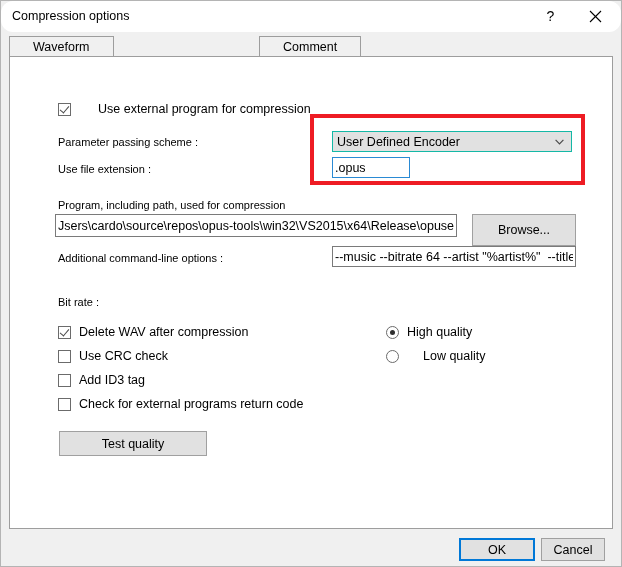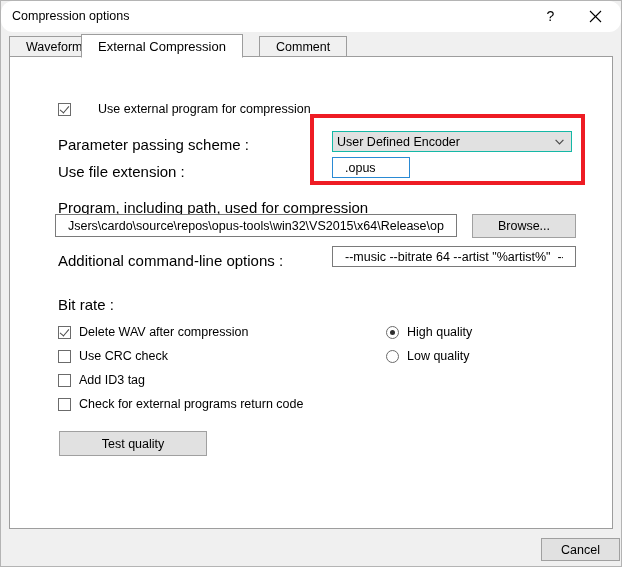--- a/index.html
+++ b/index.html
@@ -67,21 +67,21 @@
     height: 23px;
     width: 604px;
   }
   .tab {
     position: absolute;
     top: 2px;
     height: 21px;
     box-sizing: border-box;
     border: 1px solid #9d9d9d;
     background: #f0f0f0;
-    padding: 0 16px;
+    padding: 0 23px;
     line-height: 20px;
     font-size: 12.5px;
     white-space: nowrap;
     color: #000;
     cursor: default;
   }
   .tab.active {
     top: 0;
     height: 24px;
     line-height: 23px;
@@ -98,21 +98,21 @@
     top: 55px;
     width: 604px;
     height: 473px;
     background: #ffffff;
     border: 1px solid #9d9d9d;
     box-sizing: border-box;
   }
 
   .lbl {
     position: absolute;
-    font-size: 15px;
+    font-size: 11px;
     color: #000;
     white-space: nowrap;
   }
 
   
   .cb-row, .rb-row {
     position: absolute;
     display: flex;
     align-items: center;
     white-space: nowrap;
@@ -165,21 +165,21 @@
 
   
   .textbox {
     position: absolute;
     box-sizing: border-box;
     border: 1px solid #7a7a7a;
     background: #ffffff;
     font-family: "Liberation Sans", sans-serif;
     font-size: 12.5px;
     color: #000;
-    padding: 0 12px;
+    padding: 0 2px;
     line-height: 1;
     outline: none;
   }
   .textbox.focusblue {
     border: 1px solid #2a8ad4;
   }
 
   .combo {
     position: absolute;
     box-sizing: border-box;
@@ -256,21 +256,20 @@
     <div class="title-btn close">
       <svg width="13" height="13" viewBox="0 0 13 13">
         <line x1="1" y1="1" x2="12" y2="12" stroke="#000" stroke-width="1.1"></line>
         <line x1="12" y1="1" x2="1" y2="12" stroke="#000" stroke-width="1.1"></line>
       </svg>
     </div>
   </div>
 
   <div class="tabstrip">
     <div class="tab" style="left:0px;">Waveform</div>
-    <div class="tab active" style="left:72px;">External Compression</div>
     <div class="tab" style="left:250px;">Comment</div>
     <div class="tab" style="left:309px;margin-top:43px;">ID3 Tag</div>
   </div>
 
   <div class="panel">
 
     <div class="cb-row" style="left:48px; top:45px;gap:19px;">
       <span class="cbox checked"></span>
       <span class="txt">Use external program for compression</span>
     </div>
@@ -281,21 +280,21 @@
       <svg class="carrow" viewBox="0 0 9 6">
         <polyline points="0.6,0.8 4.5,4.8 8.4,0.8" fill="none" stroke="#4a4a4a" stroke-width="1.2"></polyline>
       </svg>
     </div>
 
     <div class="lbl" style="left:48px; top:106px;">Use file extension :</div>
     <input class="textbox focusblue" style="left: 322px; top: 100px; width: 78px; height: 21px;" value=".opus">
 
     <div class="lbl" style="left:48px; top:142px;">Program, including path, used for compression</div>
     <input class="textbox" style="left: 45px; top: 157px; width: 402px; height: 23px;" value="Jsers\cardo\source\repos\opus-tools\win32\VS2015\x64\Release\opusenc.exe">
-    <div class="btn" style="left:462px; top:157px; width:104px; height:24px;">Browse...</div>
+    <div class="btn" style="left:462px; top:157px; width:104px; height:32px;">Browse...</div>
 
     <div class="lbl" style="left:48px; top:195px;">Additional command-line options :</div>
     <input class="textbox" style="left: 322px; top: 189px; width: 244px; height: 21px;" value="--music --bitrate 64 --artist &quot;%artist%&quot;  --title &quot;%title%&quot;">
 
     <div class="lbl" style="left:48px; top:239px;">Bit rate :</div>
 
     <div class="cb-row" style="left:48px; top:268px;">
       <span class="cbox checked"></span>
       <span class="txt">Delete WAV after compression</span>
     </div>
@@ -309,28 +308,29 @@
     </div>
     <div class="cb-row" style="left:48px; top:340px;">
       <span class="cbox"></span>
       <span class="txt">Check for external programs return code</span>
     </div>
 
     <div class="rb-row" style="left:376px; top:268px;">
       <span class="rb on"></span>
       <span class="txt">High quality</span>
     </div>
-    <div class="rb-row" style="left:376px; top:292px;">
+    <div class="rb-row" style="left:376px; top:292px;gap:16px;">
       <span class="rb"></span>
       <span class="txt">Low quality</span>
     </div>
 
     <div class="btn" style="left:49px; top:374px; width:148px; height:25px;">Test quality</div>
 
   </div>
 
   <div class="redbox" style="left:309px; top:113px; width:275px; height:71px;"></div>
 
   <div class="footer">
-    <div class="btn" style="left:540px; top:8px; width:79px; height:23px;">Cancel</div>
+    <div class="btn default-focus" style="left:458px; top:8px; width:76px; height:23px;">OK</div>
+    <div class="btn" style="left:540px; top:8px; width:64px; height:23px;">Cancel</div>
   </div>
 
 </div>
 
 </body></html>

